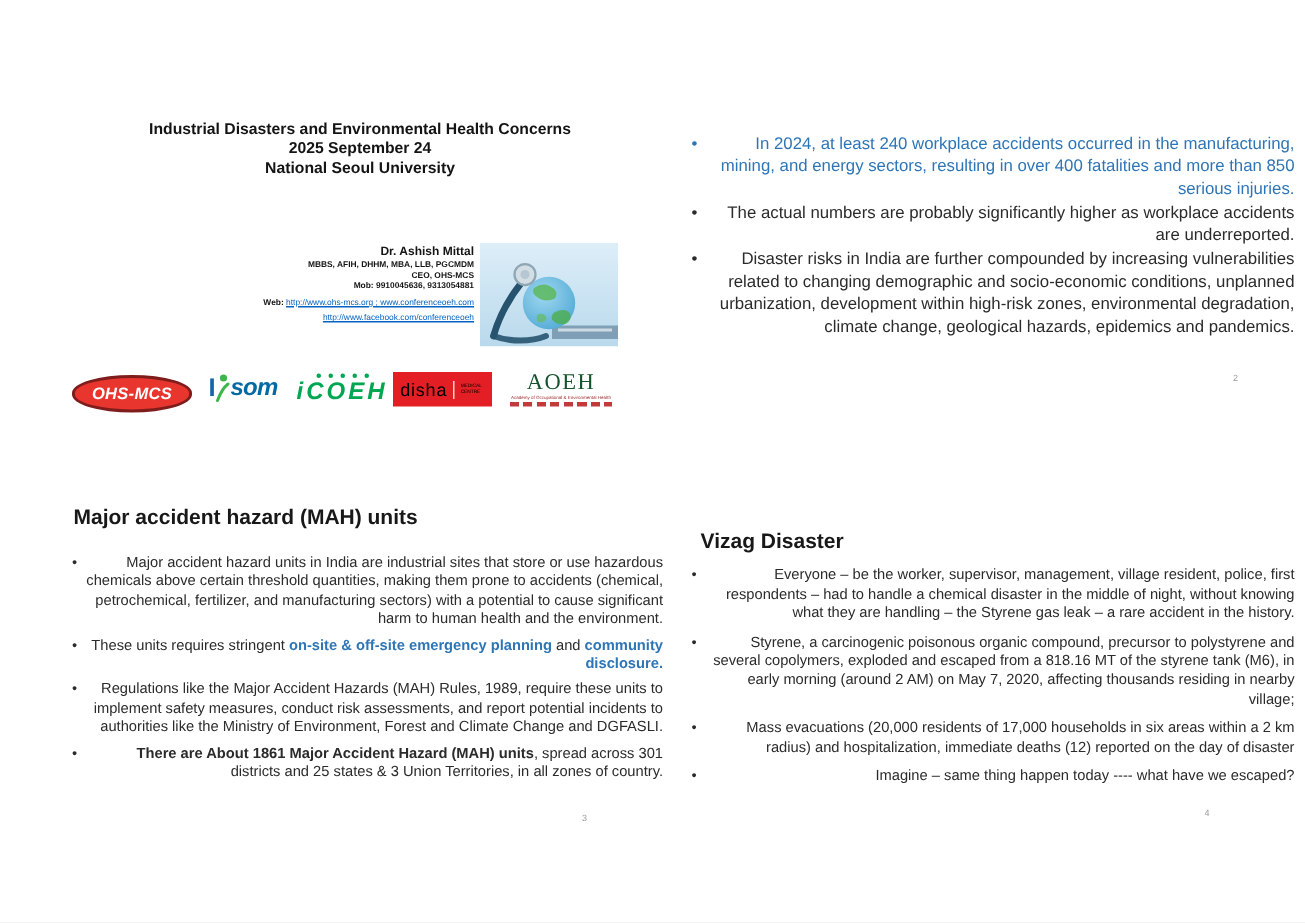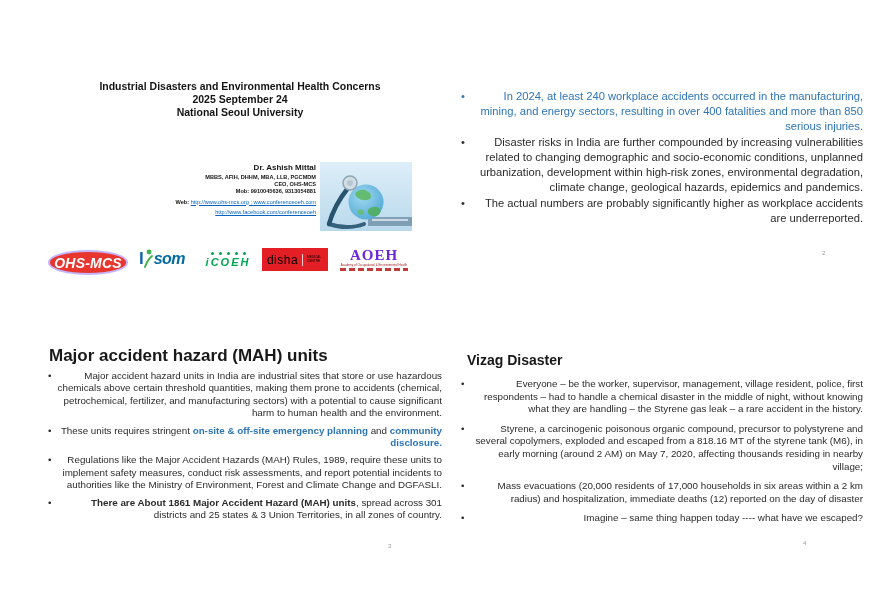--- a/index.html
+++ b/index.html
@@ -12,45 +12,45 @@
   .presenter{position:absolute;left:120px;top:163px;width:196px;text-align:right;color:#141414;}
   .presenter .name{font-size:8px;font-weight:bold;margin-bottom:2px;}
   .presenter .small{font-size:5.6px;font-weight:bold;line-height:7.2px;}
   .presenter .webline{font-size:5.6px;line-height:7.2px;margin-top:3px;}
   .presenter a{color:#0563C1;text-decoration:underline;cursor:pointer;}
   .photo{position:absolute;left:320px;top:162px;width:92px;height:69px;}
 
   .logos{position:absolute;left:46px;top:244px;width:366px;height:30px;}
   .logo{position:absolute;display:flex;align-items:center;justify-content:center;}
   .logo-ohs{left:2px;top:6px;width:76px;height:21px;background:#e8352e;
-            border:2px solid #c4b5fd;border-radius:50% / 48%;
-            color:#fff;font-weight:bold;font-style:italic;font-size:14px;letter-spacing:.2px;}
+            border:2px solid #7f1d1d;border-radius:50% / 48%;
+            color:#fff;font-weight:bold;font-style:italic;font-size:11px;letter-spacing:.2px;}
   .logo-iosm{left:82px;top:2px;width:68px;height:26px;font-weight:bold;color:#1e9cd7;}
   .logo-iosm .i{font-size:17px;color:#1565a8;}
   .logo-iosm .fig{width:10px;height:20px;display:inline-block;}
   .logo-iosm .rest{font-size:16px;letter-spacing:-0.5px;color:#0369a1;font-style:italic;}
   .logo-icoeh{left:152px;top:4px;width:60px;height:24px;flex-direction:column;}
   .logo-icoeh .dots{display:flex;gap:5px;margin-bottom:1px;}
   .logo-icoeh .dots i{width:3px;height:3px;border-radius:50%;background:#00a651;}
-  .logo-icoeh .txt{font-size:11px;font-weight:bold;font-style:italic;color:#00a651;letter-spacing:2px;}
+  .logo-icoeh .txt{font-size:16px;font-weight:bold;font-style:italic;color:#00a651;letter-spacing:2px;}
   .logo-disha{left:216px;top:4px;width:66px;height:23px;background:#e31e24;color:#000000;gap:4px;}
   .logo-disha .main{font-size:12px;letter-spacing:.5px;font-weight:normal;}
   .logo-disha .div{width:1px;height:12px;background:#ffffff;opacity:.8;}
   .logo-disha .sub{font-size:3.2px;line-height:3.8px;width:16px;}
   .logo-aoeh{left:292px;top:2px;width:72px;height:27px;flex-direction:column;}
-  .logo-aoeh .main{font-family:"Liberation Serif",serif;font-weight:bold;font-size:15px;
-                   color:#6d28d9;letter-spacing:1px;line-height:15px;}
+  .logo-aoeh .main{font-family:"Liberation Serif",serif;font-weight:normal;font-size:15px;
+                   color:#14532d;letter-spacing:1px;line-height:15px;}
   .logo-aoeh .sub{font-size:3px;color:#9b1c1f;white-space:nowrap;}
   .logo-aoeh .band{margin-top:1px;width:68px;height:3px;
                    background:repeating-linear-gradient(90deg,#c23a3a 0 6px,#ffffff 6px 9px);}
 
   
   .slide-title{position:absolute;font-weight:bold;color:#181818;}
   #s2-title{left:480px;top:60px;font-size:15px;}
-  #s3-title{left:49px;top:346px;font-size:17px;}
+  #s3-title{left:49px;top:336px;font-size:14px;}
   #s4-title{left:467px;top:352px;font-size:14px;}
 
   ul.bullets{position:absolute;margin:0;padding:0;list-style:none;text-align:right;}
   ul.bullets li{position:relative;padding-left:9px;}
   ul.bullets li::before{content:"\2022";position:absolute;left:0;top:0;}
 
   #s2-bullets{left:461px;top:89px;width:402px;font-size:11.2px;line-height:15px;color:#2b2b2b;}
   #s2-bullets li{margin-bottom:1px;}
   #s3-bullets{left:48px;top:370px;width:394px;font-size:9.8px;line-height:12.4px;color:#2b2b2b;}
   #s3-bullets li{margin-bottom:5px;}
@@ -141,22 +141,22 @@
     </div>
     <div class="logo logo-aoeh">
       <span class="main">AOEH</span>
       <span class="sub">Academy of Occupational &amp; Environmental Health</span>
       <span class="band"></span>
     </div>
   </div>
 
   <ul id="s2-bullets" class="bullets">
     <li class="txt-blue"><span>In 2024, at least 240 workplace accidents occurred in the manufacturing, mining, and energy sectors, resulting in over 400 fatalities and more than 850 serious injuries.</span></li>
+    <li><span>The actual numbers are probably significantly higher as workplace accidents are underreported.</span></li>
     <li><span>Disaster risks in India are further compounded by increasing vulnerabilities related to changing demographic and socio-economic conditions, unplanned urbanization, development within high-risk zones, environmental degradation, climate change, geological hazards, epidemics and pandemics.</span></li>
-    <li><span>The actual numbers are probably significantly higher as workplace accidents are underreported.</span></li>
   </ul>
   <div id="pn2" class="pagenum">2</div>
 
   <div id="s3-title" class="slide-title">Major accident hazard (MAH) units</div>
   <ul id="s3-bullets" class="bullets">
     <li><span>Major accident hazard units in India are industrial sites that store or use hazardous chemicals above certain threshold quantities, making them prone to accidents (chemical, petrochemical, fertilizer, and manufacturing sectors) with a potential to cause significant harm to human health and the environment.</span></li>
     <li><span>These units requires stringent </span><span class="txt-blue-bold">on-site &amp; off-site emergency planning</span><span> and </span><span class="txt-blue-bold">community disclosure.</span></li>
     <li><span>Regulations like the Major Accident Hazards (MAH) Rules, 1989, require these units to implement safety measures, conduct risk assessments, and report potential incidents to authorities like the Ministry of Environment, Forest and Climate Change and DGFASLI.</span></li>
     <li><span class="txt-bold">There are About 1861 Major Accident Hazard (MAH) units</span><span>, spread across 301 districts and 25 states &amp; 3 Union Territories, in all zones of country.</span></li>
   </ul>

